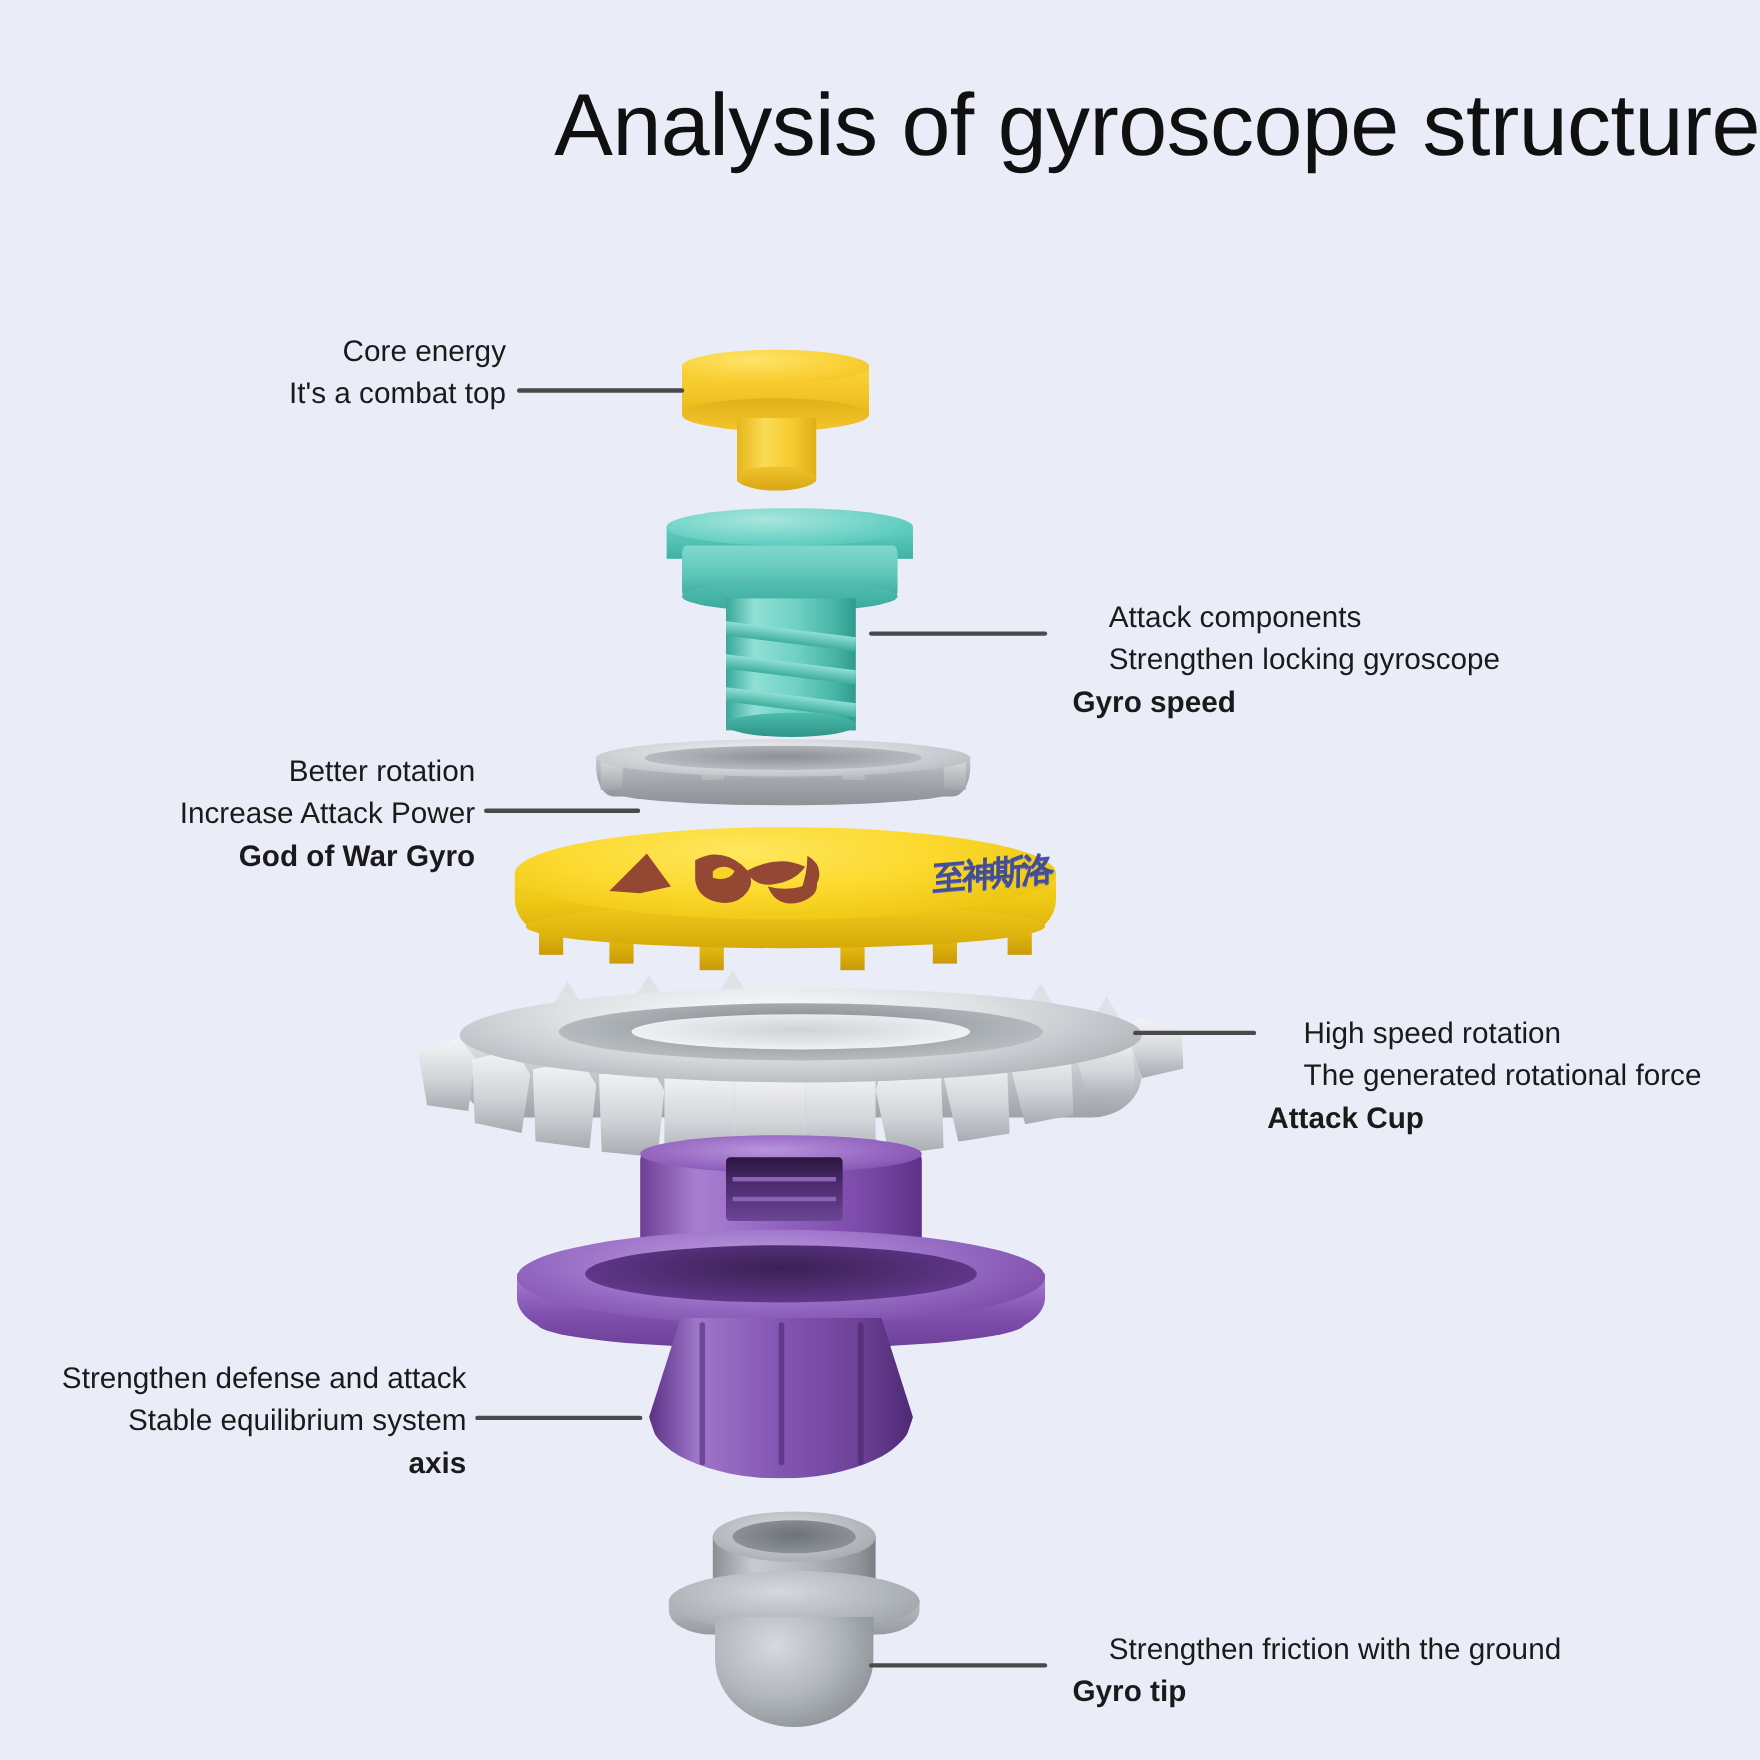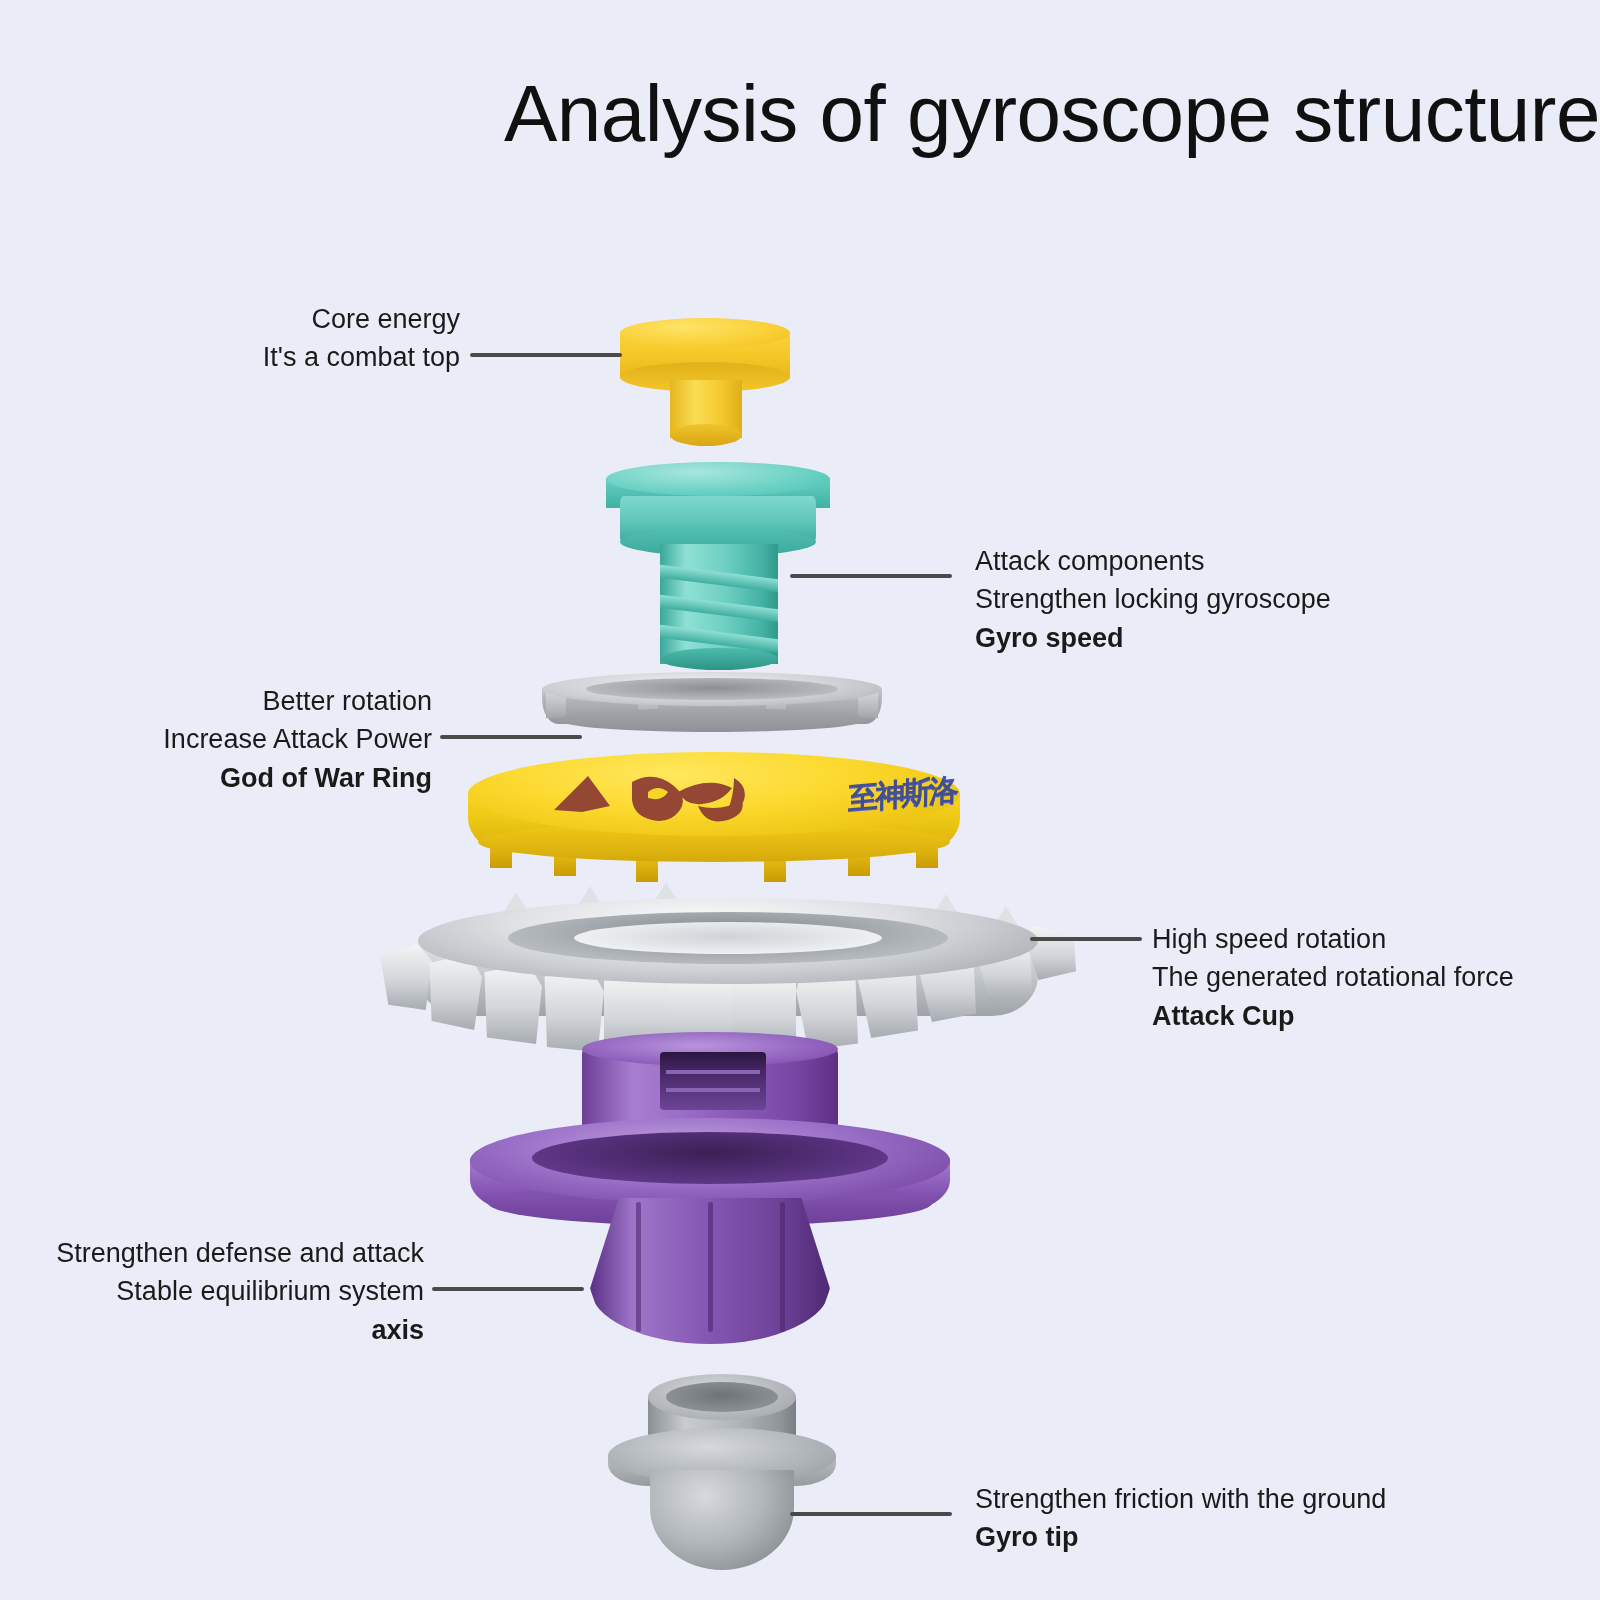--- a/index.html
+++ b/index.html
@@ -19,21 +19,21 @@
     font-size:80px;
     font-weight:400;
     color:#101010;
     letter-spacing:-0.5px;
     white-space:nowrap;
     margin-top:24px;
   }
 
   
   .callout{position:absolute;font-size:27px;color:#1a1a1a;line-height:1.42;}
-  .callout .l1,.callout .l2{font-weight:400;}
+  .callout .l1,.callout .l2{font-weight:400;margin-left:33px;}
   .callout .l3{font-weight:700;}
   .callout.right{text-align:left;}
   .callout.left{text-align:right;}
 
   .leader{position:absolute;height:4px;background:#4a4a4a;border-radius:2px;}
 
   
   .part{position:absolute;}
   .ell{position:absolute;border-radius:50%;}
 
@@ -387,21 +387,21 @@
 
   <div class="callout right" style="left:975px;top:542px;width:520px;">
     <div class="l1">Attack components</div>
     <div class="l2">Strengthen locking gyroscope</div>
     <div class="l3">Gyro speed</div>
   </div>
 
   <div class="callout left" style="left:20px;top:682px;width:412px;">
     <div class="l1">Better rotation</div>
     <div class="l2">Increase Attack Power</div>
-    <div class="l3">God of War Ring</div>
+    <div class="l3">God of War Gyro</div>
   </div>
 
   <div class="callout right" style="left:1152px;top:920px;width:460px;">
     <div class="l1">High speed rotation</div>
     <div class="l2">The generated rotational force</div>
     <div class="l3">Attack Cup</div>
   </div>
 
   <div class="callout left" style="left:20px;top:1234px;width:404px;">
     <div class="l1">Strengthen defense and attack</div>

